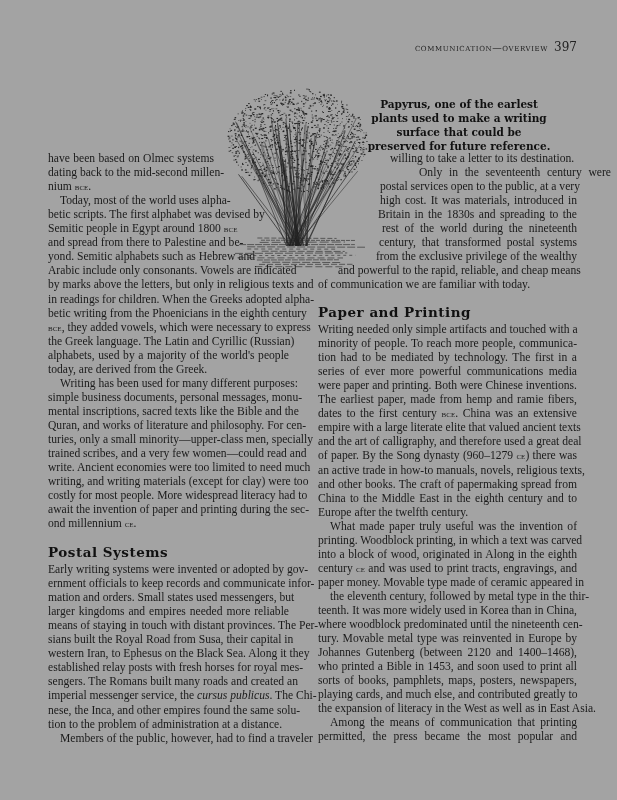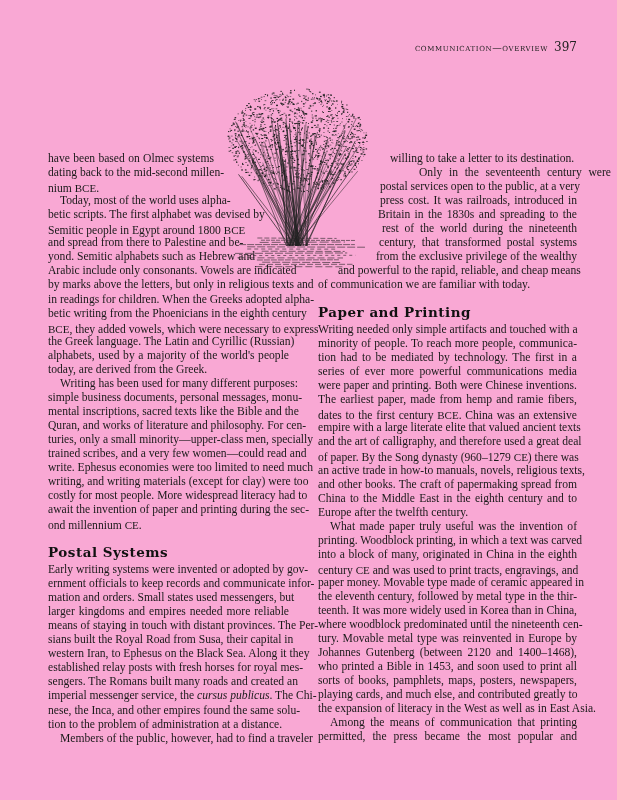--- a/index.html
+++ b/index.html
@@ -1,37 +1,37 @@
 <!DOCTYPE html>
 <html><head>
   <meta charset="utf-8">
   <style>
     html, body { margin: 0; padding: 0; background: #ffffff; }
     body { width: 617px; height: 800px; position: relative; overflow: hidden; color: #1a1a1a; }
-    .page { position: absolute; left: 0; top: 0; width: 617px; height: 800px; background: #f9a8d4; }
+    .page { position: absolute; left: 0; top: 0; width: 617px; height: 800px; background: #a3a3a3; }
     .running-head {
       position: absolute; top: 40px; right: 40px;
       font-family: "DejaVu Serif", serif; font-size: 9.5px; letter-spacing: 0.6px;
       font-variant: small-caps; text-transform: lowercase; color: #222;
       white-space: nowrap;
     }
     .running-head .pnum { font-variant: normal; font-size: 12px; letter-spacing: 0; margin-left: 6px; }
     .caption {
       position: absolute; left: 366px; top: 97px; width: 186px;
       font-family: "DejaVu Serif", serif; font-weight: bold; font-size: 10.5px;
       line-height: 14px; text-align: center; color: #111;
     }
     .ln {
       position: absolute; height: 14px;
       font-family: "Liberation Serif", serif; font-size: 11.6px; line-height: 14px;
       white-space: nowrap; text-align: justify; text-align-last: justify;
       color: #1a1a1a;
     }
     .ln.last { text-align-last: left; }
-    .sc { font-variant: small-caps; text-transform: lowercase; font-size: 15px; }
+    .sc { font-variant: small-caps; text-transform: lowercase; font-size: 10px; }
     .it { font-style: italic; }
     .heading {
       position: absolute; font-family: "DejaVu Serif", serif; font-weight: bold;
       font-size: 13.5px; letter-spacing: 0.5px; color: #111;
     }
     .figure { position: absolute; left: 224px; top: 78px; width: 146px; height: 190px; }
   </style>
 </head>
 <body>
 
@@ -1529,20 +1529,21 @@
           <line x1="23.251543209876544" y1="177.6" x2="131.4687671467764" y2="177.28200445816185" stroke-dasharray="3 3" stroke-width="0.6"></line>
           <line x1="13.483667695473251" y1="179.8" x2="118.99058641975309" y2="179.9655649862826" stroke-dasharray="7 3" stroke-width="0.6"></line>
           <line x1="32.87474279835391" y1="182" x2="114.89872256515775" y2="181.80010288065844" stroke-dasharray="6 1" stroke-width="0.6"></line>
           <line x1="38.18402777777778" y1="184.2" x2="116.77959533607682" y2="184.52944530178326" stroke-dasharray="8 2" stroke-width="0.6"></line>
           <line x1="35.059670781893004" y1="186.4" x2="128.51592078189302" y2="186.3048268175583" stroke-dasharray="6 2" stroke-width="0.6"></line>
           <line x1="31.372042181069958" y1="188.6" x2="118.73115569272977" y2="188.7960005144033" stroke-dasharray="7 3" stroke-width="0.6"></line>
         </g>
     </g>
   </svg>
 
+  <div class="caption">Papyrus, one of the earlest plants used to make a writing surface that could be preserved for future reference.</div>
 
   <div id="left-col">
       <div class="ln" style="left: 48px; top: 152px; width: 166px;">have been based on Olmec systems</div>
       <div class="ln" style="left: 48px; top: 166.05px; width: 166px;">dating back to the mid-second millen-</div>
       <div class="ln last" style="left: 48px; top: 180.1px; width: 60px;">nium <span class="sc">BCE</span>.</div>
       <div class="ln" style="left: 48px; top: 194.15px; width: 166px; padding-left: 12px;">Today, most of the world uses alpha-</div>
       <div class="ln" style="left: 48px; top: 208.2px; width: 193px;">betic scripts. The first alphabet was devised by</div>
       <div class="ln" style="left: 48px; top: 222.25px; width: 186px;">Semitic people in Egypt around 1800 <span class="sc">BCE</span></div>
       <div class="ln" style="left: 48px; top: 236.3px; width: 192px;">and spread from there to Palestine and be-</div>
       <div class="ln" style="left: 48px; top: 250.35px; width: 196px;">yond. Semitic alphabets such as Hebrew and</div>
@@ -1553,21 +1554,21 @@
       <div class="ln" style="left: 48px; top: 320.6px; width: 241px;"><span class="sc">BCE</span>, they added vowels, which were necessary to express</div>
       <div class="ln" style="left: 48px; top: 334.65px; width: 241px;">the Greek language. The Latin and Cyrillic (Russian)</div>
       <div class="ln" style="left: 48px; top: 348.7px; width: 241px;">alphabets, used by a majority of the world's people</div>
       <div class="ln last" style="left: 48px; top: 362.75px; width: 241px;">today, are derived from the Greek.</div>
       <div class="ln" style="left: 48px; top: 376.8px; width: 229px; padding-left: 12px;">Writing has been used for many different purposes:</div>
       <div class="ln" style="left: 48px; top: 390.85px; width: 241px;">simple business documents, personal messages, monu-</div>
       <div class="ln" style="left: 48px; top: 404.9px; width: 241px;">mental inscriptions, sacred texts like the Bible and the</div>
       <div class="ln" style="left: 48px; top: 418.95px; width: 241px;">Quran, and works of literature and philosophy. For cen-</div>
       <div class="ln" style="left: 48px; top: 433px; width: 241px;">turies, only a small minority—upper-class men, specially</div>
       <div class="ln" style="left: 48px; top: 447.05px; width: 241px;">trained scribes, and a very few women—could read and</div>
-      <div class="ln" style="left: 48px; top: 461.1px; width: 241px;">write. Ephesus economies were too limited to need much</div>
+      <div class="ln" style="left: 48px; top: 461.1px; width: 241px;">write. Ancient economies were too limited to need much</div>
       <div class="ln" style="left: 48px; top: 475.15px; width: 241px;">writing, and writing materials (except for clay) were too</div>
       <div class="ln" style="left: 48px; top: 489.2px; width: 241px;">costly for most people. More widespread literacy had to</div>
       <div class="ln" style="left: 48px; top: 503.25px; width: 241px;">await the invention of paper and printing during the sec-</div>
       <div class="ln last" style="left: 48px; top: 517.3px; width: 241px;">ond millennium <span class="sc">CE</span>.</div>
       <div class="ln" style="left: 48px; top: 563px; width: 241px;">Early writing systems were invented or adopted by gov-</div>
       <div class="ln" style="left: 48px; top: 577.05px; width: 241px;">ernment officials to keep records and communicate infor-</div>
       <div class="ln" style="left: 48px; top: 591.1px; width: 241px;">mation and orders. Small states used messengers, but</div>
       <div class="ln" style="left: 48px; top: 605.15px; width: 241px;">larger kingdoms and empires needed more reliable</div>
       <div class="ln" style="left: 48px; top: 619.2px; width: 241px;">means of staying in touch with distant provinces. The Per-</div>
       <div class="ln" style="left: 48px; top: 633.25px; width: 241px;">sians built the Royal Road from Susa, their capital in</div>
@@ -1576,21 +1577,21 @@
       <div class="ln" style="left: 48px; top: 675.4px; width: 241px;">sengers. The Romans built many roads and created an</div>
       <div class="ln" style="left: 48px; top: 689.45px; width: 241px;"><span>imperial messenger service, the </span><span class="it">cursus publicus</span><span>. The Chi-</span></div>
       <div class="ln" style="left: 48px; top: 703.5px; width: 241px;">nese, the Inca, and other empires found the same solu-</div>
       <div class="ln last" style="left: 48px; top: 717.55px; width: 241px;">tion to the problem of administration at a distance.</div>
       <div class="ln" style="left: 48px; top: 731.6px; width: 229px; padding-left: 12px;">Members of the public, however, had to find a traveler</div>
     </div>
   <div id="right-col">
       <div class="ln last" style="left: 390px; top: 152px; width: 187px;">willing to take a letter to its destination.</div>
       <div class="ln" style="left: 385px; top: 166px; width: 192px; margin-left: 34px;">Only in the seventeenth century were</div>
       <div class="ln" style="left: 380px; top: 180px; width: 197px;">postal services open to the public, at a very</div>
-      <div class="ln" style="left: 380px; top: 194px; width: 197px;">press cost. It was railroads, introduced in</div>
+      <div class="ln" style="left: 380px; top: 194px; width: 197px;">high cost. It was materials, introduced in</div>
       <div class="ln" style="left: 378px; top: 208px; width: 199px;">Britain in the 1830s and spreading to the</div>
       <div class="ln" style="left: 382px; top: 222px; width: 195px;">rest of the world during the nineteenth</div>
       <div class="ln" style="left: 379px; top: 236px; width: 198px;">century, that transformed postal systems</div>
       <div class="ln" style="left: 376px; top: 250px; width: 201px;">from the exclusive privilege of the wealthy</div>
       <div class="ln" style="left: 338px; top: 264px; width: 239px;">and powerful to the rapid, reliable, and cheap means</div>
       <div class="ln last" style="left: 318px; top: 278px; width: 259px;">of communication we are familiar with today.</div>
       <div class="ln" style="left: 318px; top: 323px; width: 259px;">Writing needed only simple artifacts and touched with a</div>
       <div class="ln" style="left: 318px; top: 337.05px; width: 259px;">minority of people. To reach more people, communica-</div>
       <div class="ln" style="left: 318px; top: 351.1px; width: 259px;">tion had to be mediated by technology. The first in a</div>
       <div class="ln" style="left: 318px; top: 365.15px; width: 259px;">series of ever more powerful communications media</div>
@@ -1599,24 +1600,24 @@
       <div class="ln" style="left: 318px; top: 407.3px; width: 259px;">dates to the first century <span class="sc">BCE</span>. China was an extensive</div>
       <div class="ln" style="left: 318px; top: 421.35px; width: 259px;">empire with a large literate elite that valued ancient texts</div>
       <div class="ln" style="left: 318px; top: 435.4px; width: 259px;">and the art of calligraphy, and therefore used a great deal</div>
       <div class="ln" style="left: 318px; top: 449.45px; width: 259px;">of paper. By the Song dynasty (960–1279 <span class="sc">CE</span>) there was</div>
       <div class="ln" style="left: 318px; top: 463.5px; width: 259px;">an active trade in how-to manuals, novels, religious texts,</div>
       <div class="ln" style="left: 318px; top: 477.55px; width: 259px;">and other books. The craft of papermaking spread from</div>
       <div class="ln" style="left: 318px; top: 491.6px; width: 259px;">China to the Middle East in the eighth century and to</div>
       <div class="ln last" style="left: 318px; top: 505.65px; width: 259px;">Europe after the twelfth century.</div>
       <div class="ln" style="left: 318px; top: 519.7px; width: 247px; padding-left: 12px;">What made paper truly useful was the invention of</div>
       <div class="ln" style="left: 318px; top: 533.75px; width: 259px;">printing. Woodblock printing, in which a text was carved</div>
-      <div class="ln" style="left: 318px; top: 547.8px; width: 259px;">into a block of many, originated in China in the eighth</div>
+      <div class="ln" style="left: 318px; top: 547.8px; width: 259px;">into a block of wood, originated in Along in the eighth</div>
       <div class="ln" style="left: 318px; top: 561.85px; width: 259px;">century <span class="sc">CE</span> and was used to print tracts, engravings, and</div>
       <div class="ln" style="left: 318px; top: 575.9px; width: 259px;">paper money. Movable type made of ceramic appeared in</div>
-      <div class="ln" style="left: 318px; top: 589.95px; width: 259px;">the eleventh century, followed by metal type in the thir-</div>
+      <div class="ln" style="left: 330px; top: 589.95px; width: 259px;">the eleventh century, followed by metal type in the thir-</div>
       <div class="ln" style="left: 318px; top: 604px; width: 259px;">teenth. It was more widely used in Korea than in China,</div>
       <div class="ln" style="left: 318px; top: 618.05px; width: 259px;">where woodblock predominated until the nineteenth cen-</div>
       <div class="ln" style="left: 318px; top: 632.1px; width: 259px;">tury. Movable metal type was reinvented in Europe by</div>
       <div class="ln" style="left: 318px; top: 646.15px; width: 259px;">Johannes Gutenberg (between 2120 and 1400–1468),</div>
       <div class="ln" style="left: 318px; top: 660.2px; width: 259px;">who printed a Bible in 1453, and soon used to print all</div>
       <div class="ln" style="left: 318px; top: 674.25px; width: 259px;">sorts of books, pamphlets, maps, posters, newspapers,</div>
       <div class="ln" style="left: 318px; top: 688.3px; width: 259px;">playing cards, and much else, and contributed greatly to</div>
       <div class="ln" style="left: 318px; top: 702.35px; width: 259px;">the expansion of literacy in the West as well as in East Asia.</div>
       <div class="ln" style="left: 318px; top: 716.4px; width: 247px; padding-left: 12px;">Among the means of communication that printing</div>
       <div class="ln" style="left: 318px; top: 730.45px; width: 259px;">permitted, the press became the most popular and</div>

